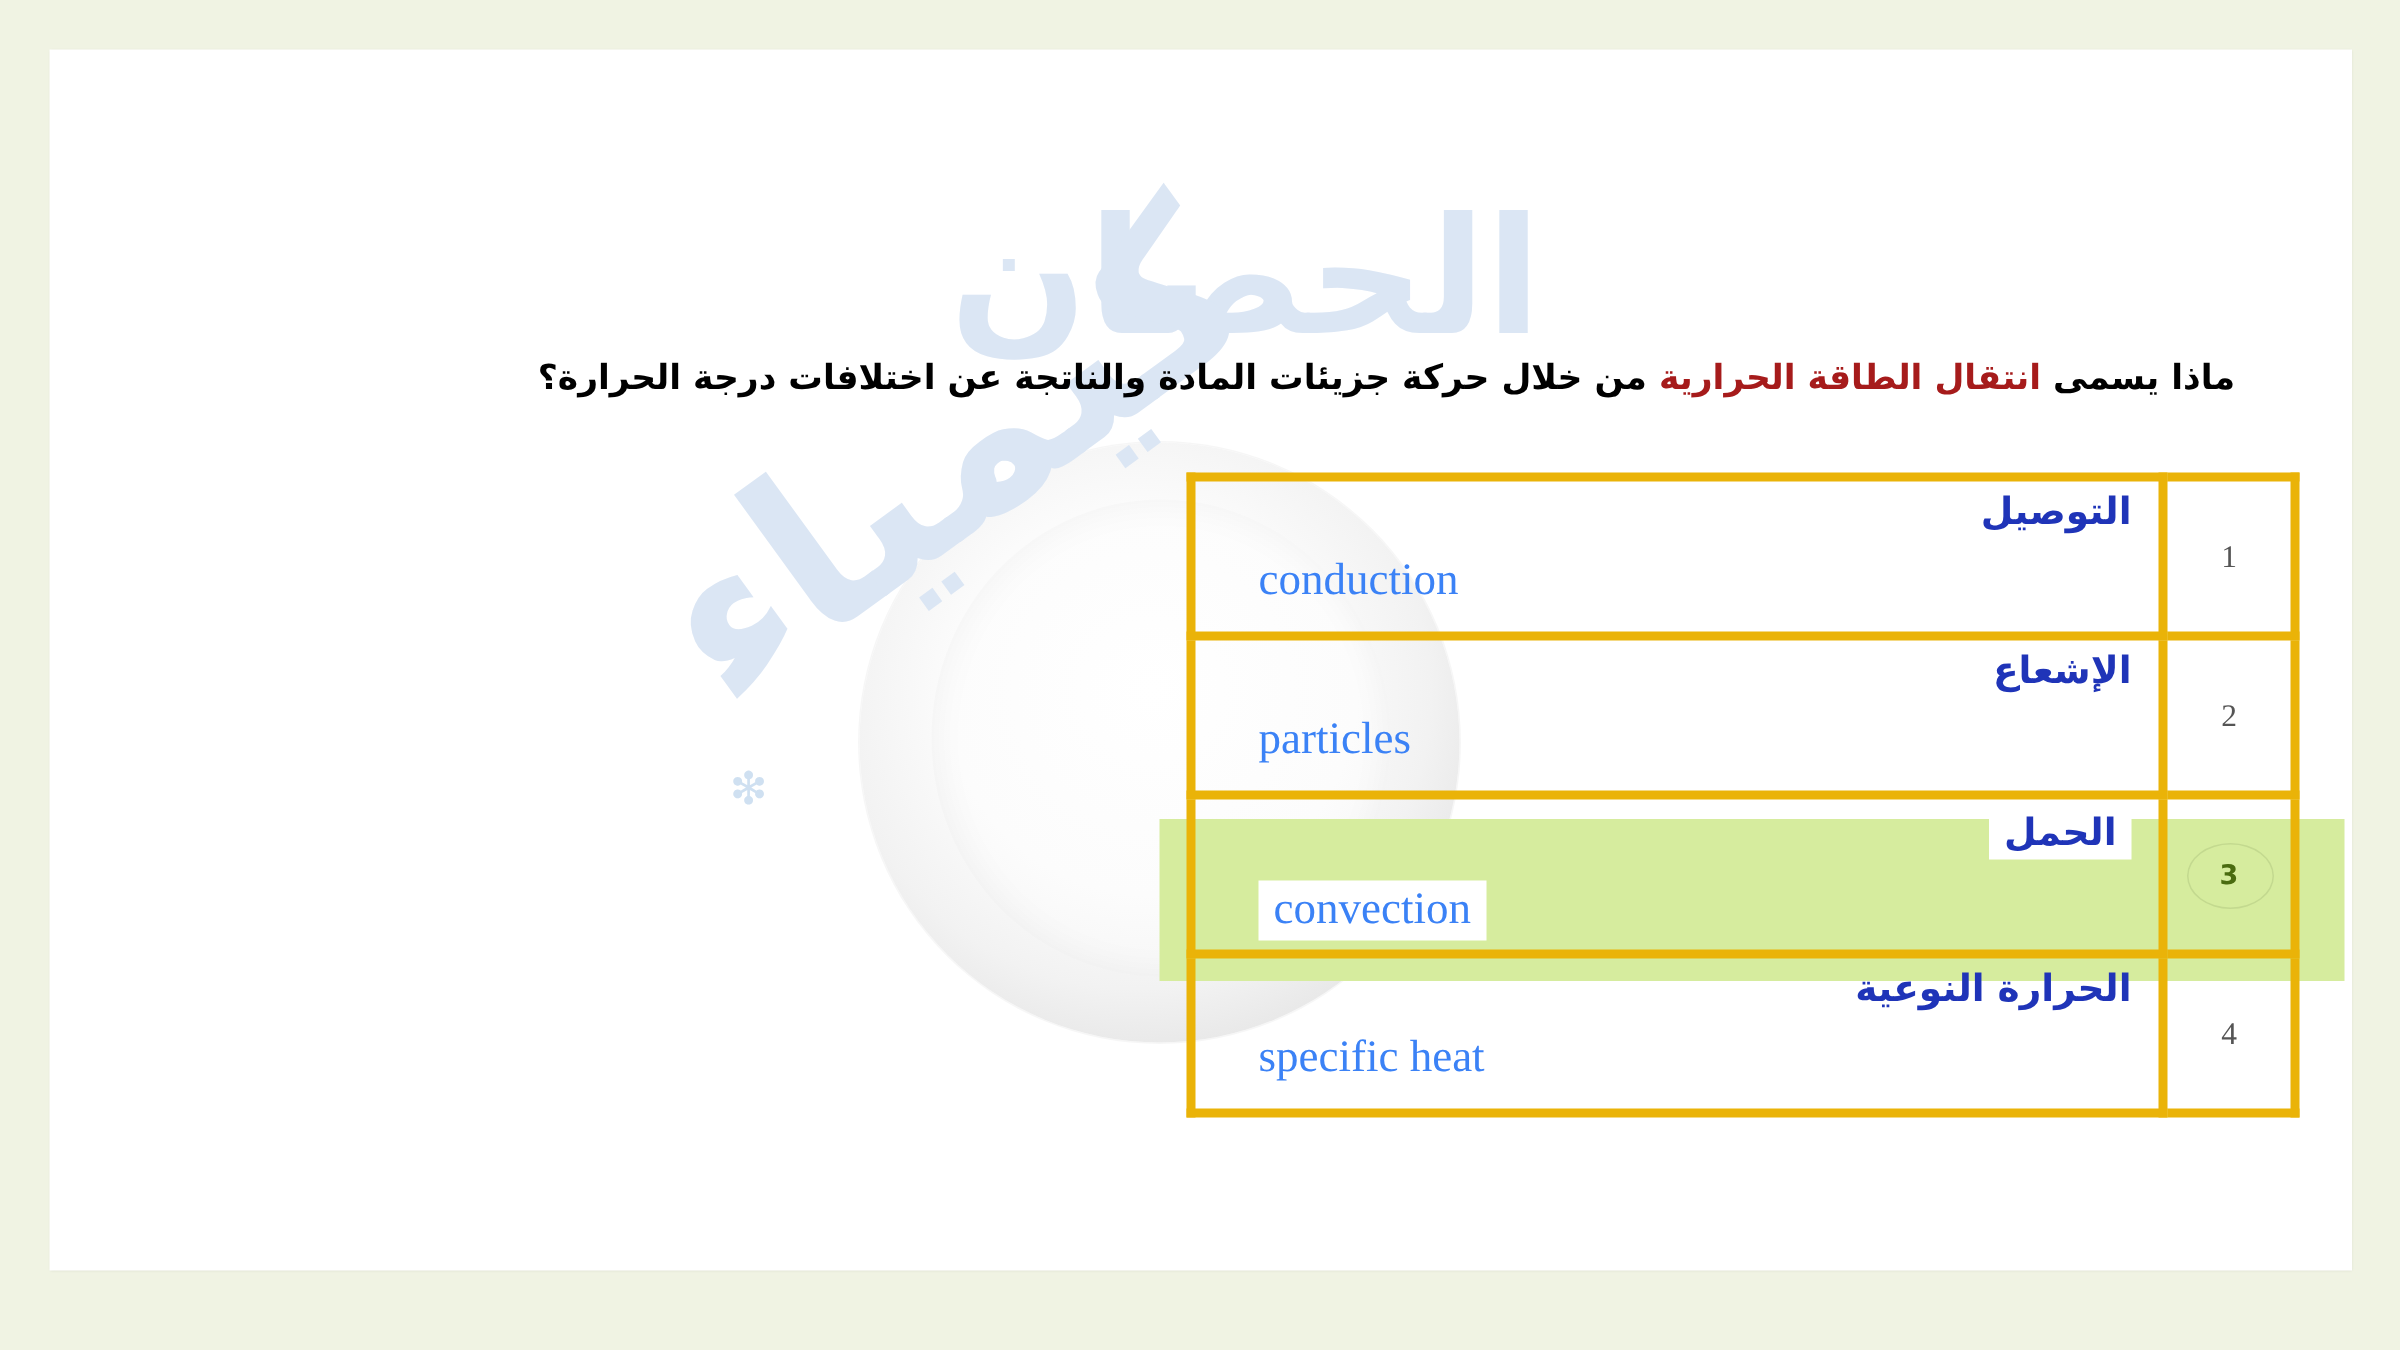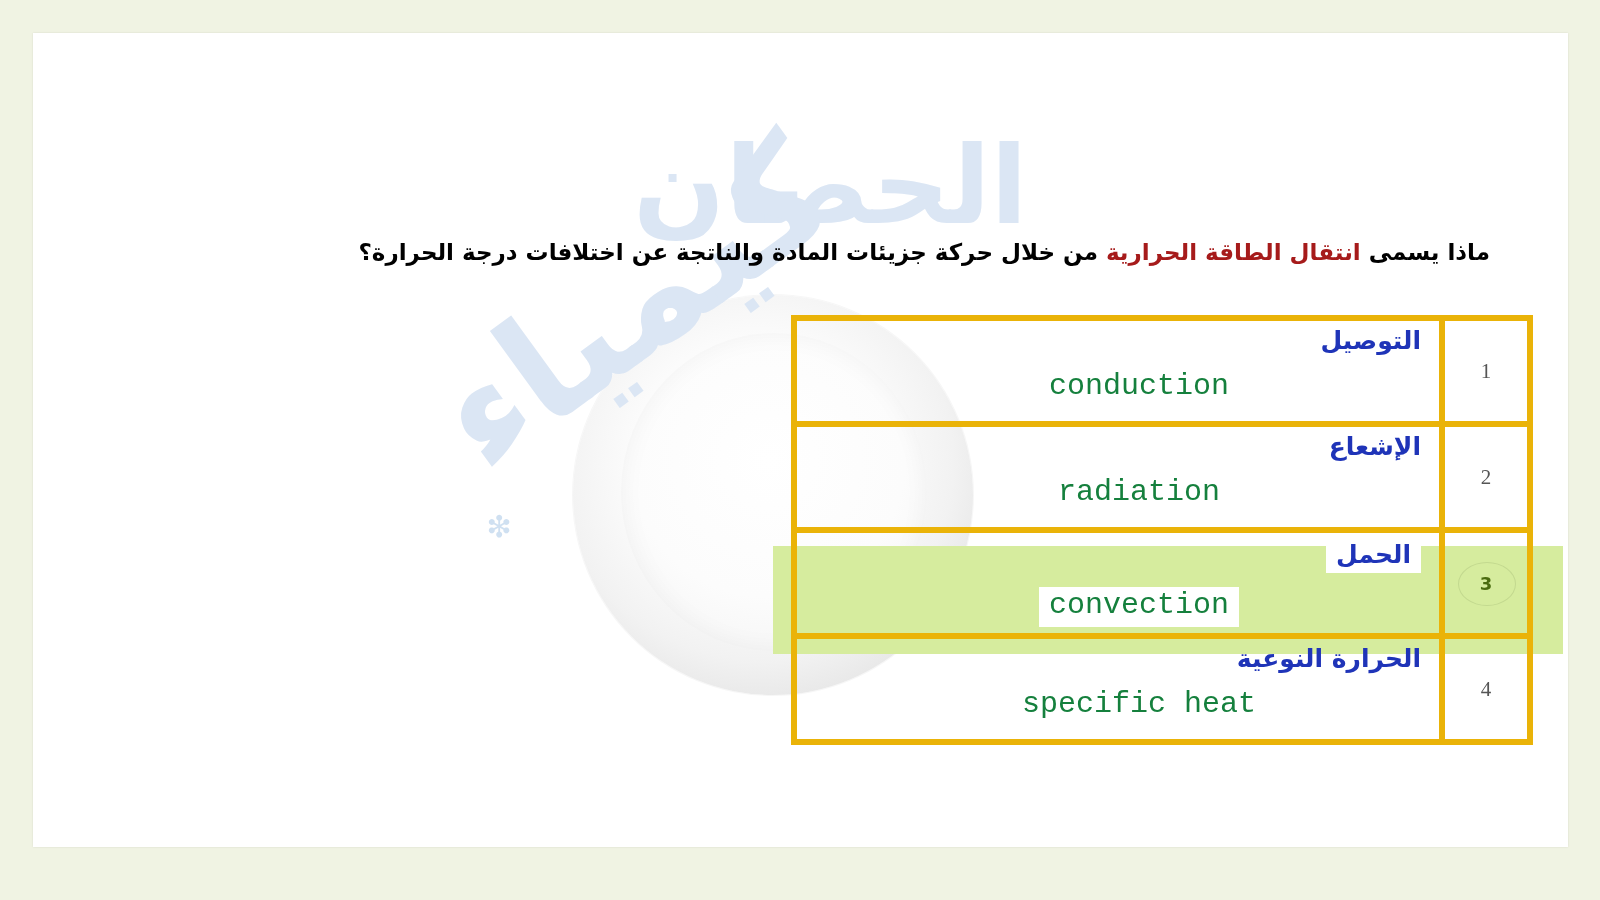--- a/index.html
+++ b/index.html
@@ -149,26 +149,25 @@
     direction: rtl;
     font-family: "DejaVu Sans", sans-serif;
     font-weight: 700;
     font-size: 25px;
     color: #1f34b8;
     padding: 6px 18px 0 0;
     line-height: 1.15;
   }
   .opt-en {
     display: block;
-    text-align: center;
+    text-align: left;
     font-size: 30px;
-    color: #15803d;
+    color: #3b82f6;
     padding: 14px 0 0 42px;
     line-height: 1.1;
-    font-family: Liberation Mono, monospace;
   }
   .opt-num {
     position: absolute;
     left: 0; right: 0;
     top: 38px;
     text-align: center;
     font-size: 21px;
     color: #555555;
   }
 
@@ -239,21 +238,21 @@
           <span class="opt-en">conduction</span>
         </td>
         <td class="num-cell">
           <span class="opt-num">1</span>
         </td>
       </tr>
 
       <tr>
         <td class="opt-cell">
           <span class="opt-ar">الإشعاع</span>
-          <span class="opt-en">radiation</span>
+          <span class="opt-en">particles</span>
         </td>
         <td class="num-cell">
           <span class="opt-num">2</span>
         </td>
       </tr>
 
       <tr class="is-selected">
         <td class="opt-cell">
           <span class="opt-ar"><span class="boxed">الحمل</span></span>
           <span class="opt-en"><span class="boxed">convection</span></span>

